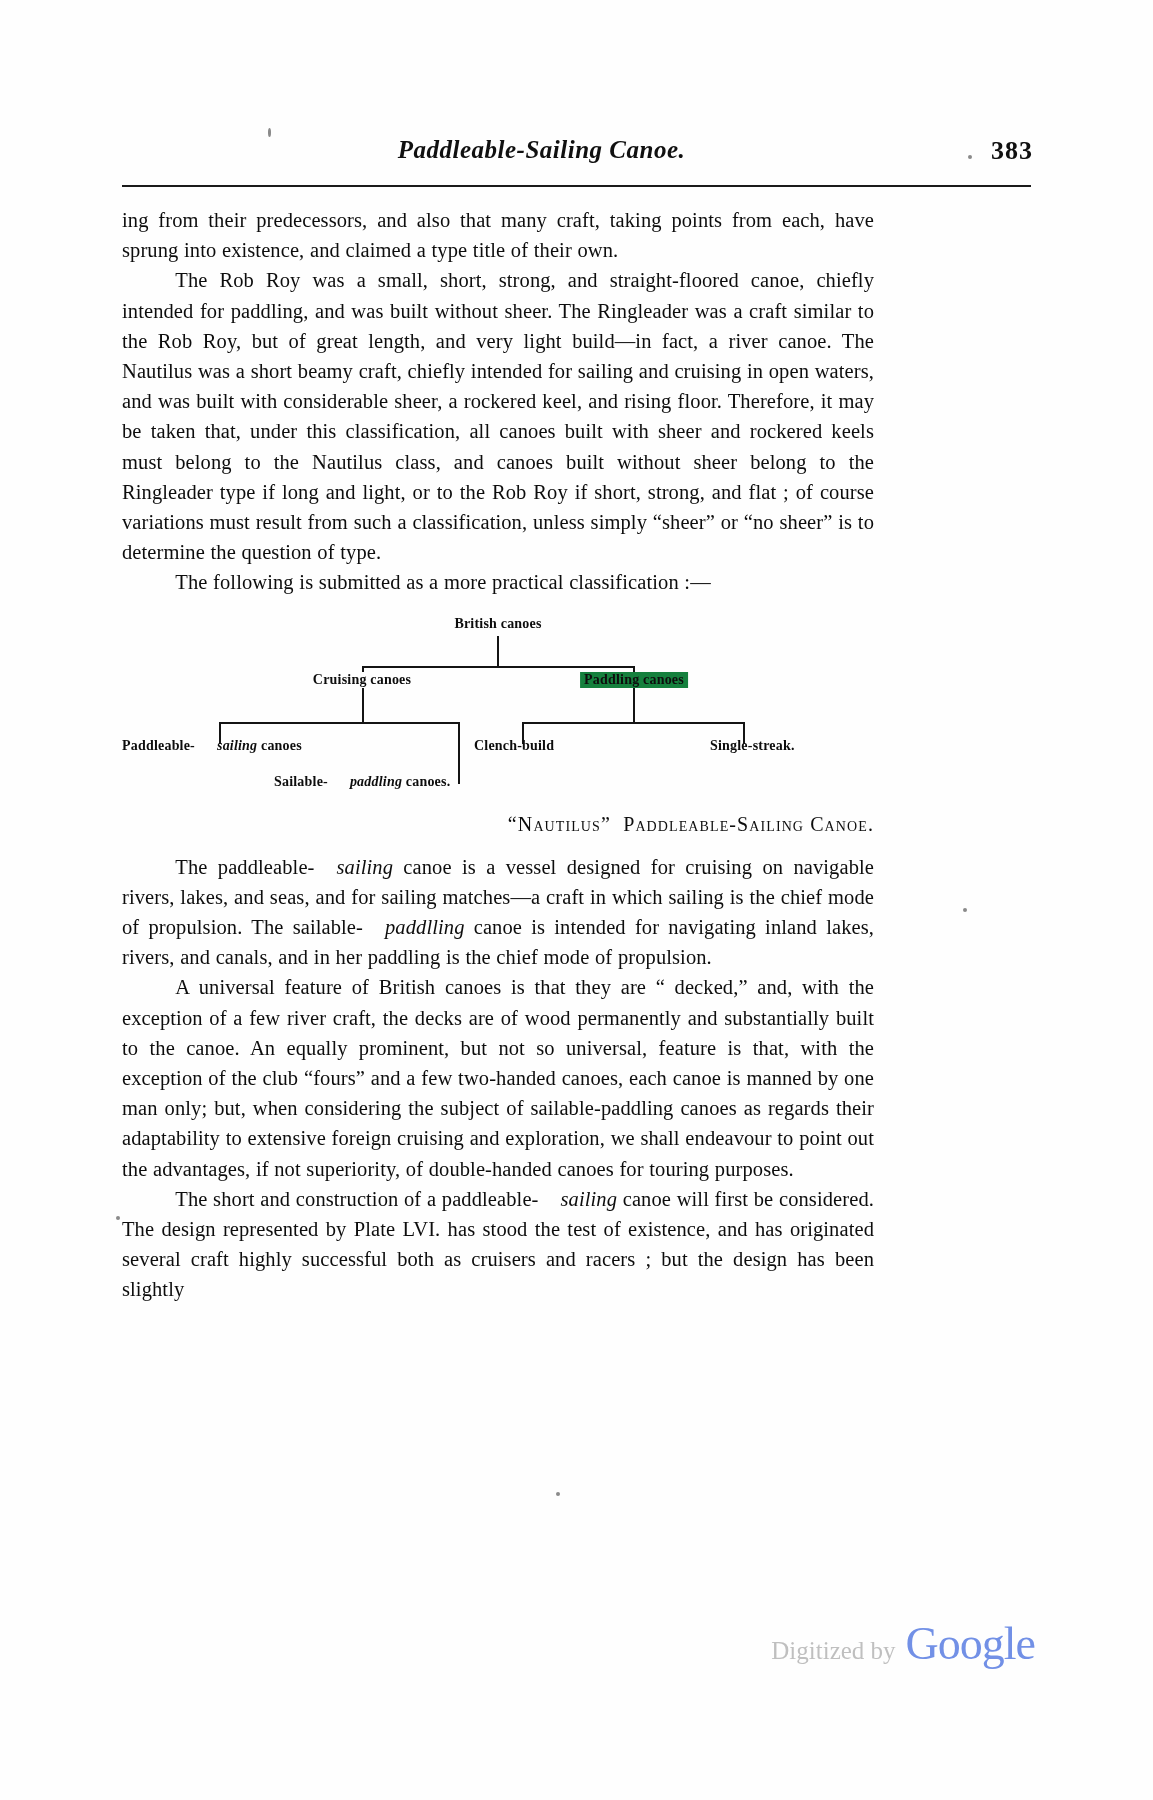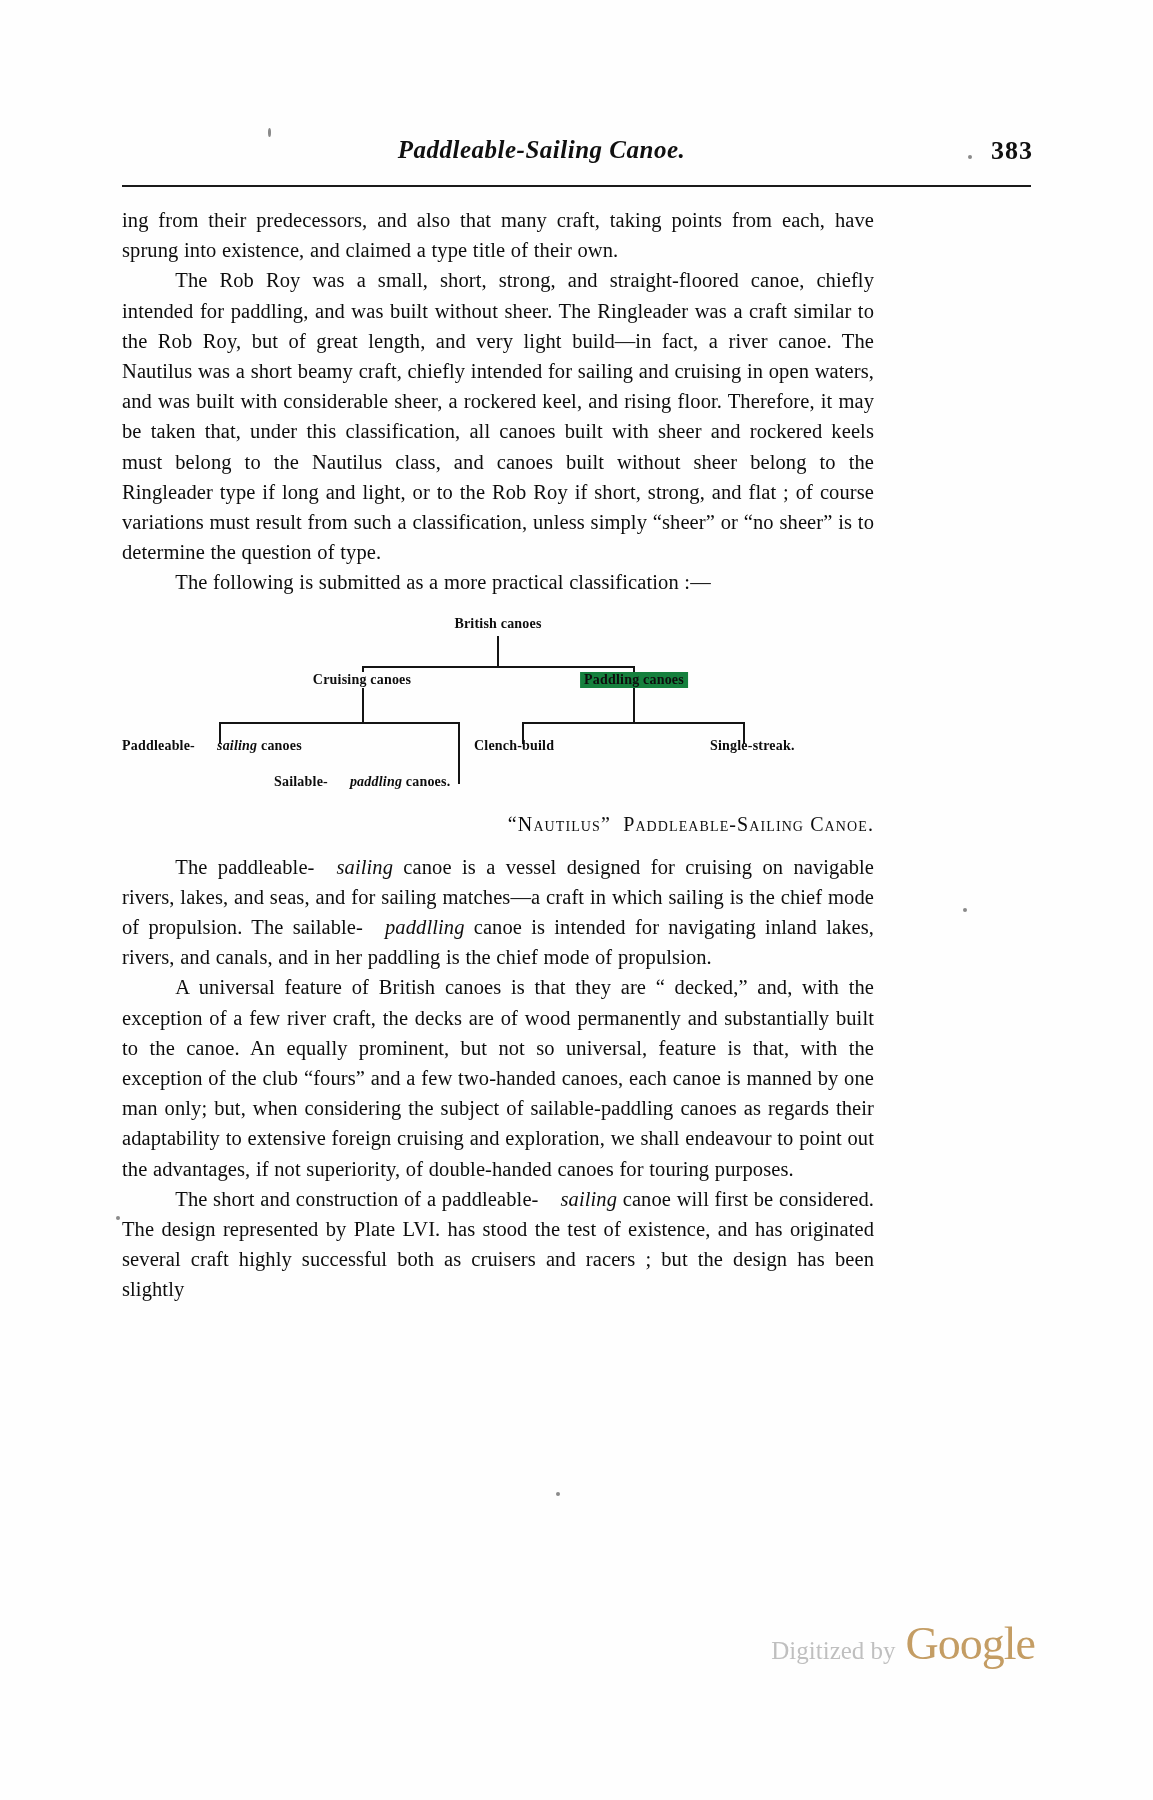--- a/index.html
+++ b/index.html
@@ -137,21 +137,21 @@
     gap: 10px;
     opacity: 0.62;
   }
   .wm-label {
     font-size: 25px;
     color: #9a9a9a;
     font-family: "Liberation Serif", serif;
   }
   .wm-google {
     font-size: 46px;
-    color: #a16207;
+    color: #1d4ed8;
     font-family: "Liberation Serif", "DejaVu Serif", serif;
     letter-spacing: -1px;
   }
 </style>
 </head>
 <body>
 
 <div class="page">
 
   <div class="running-head">

